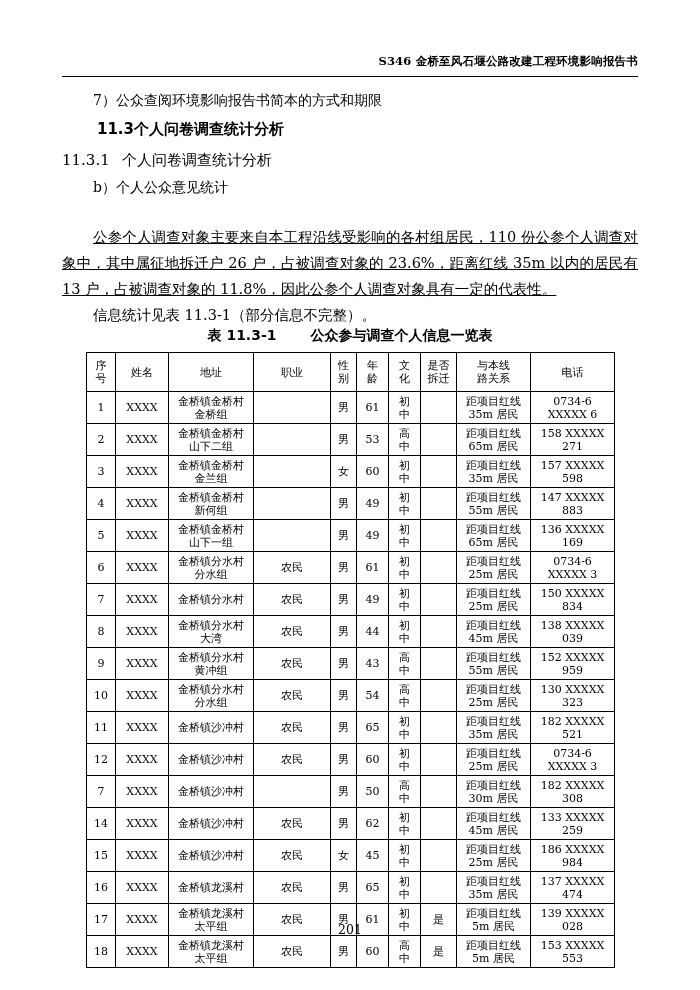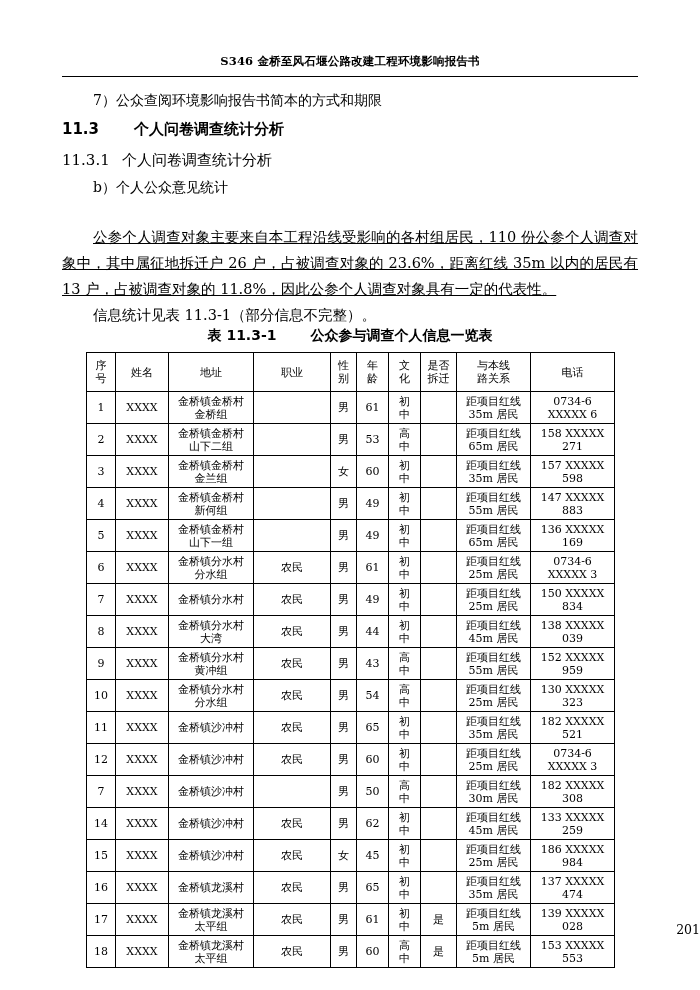--- a/index.html
+++ b/index.html
@@ -22,21 +22,21 @@
     box-sizing: border-box;
     padding: 0;
   }
 
   
   .doc-header {
     position: absolute;
     top: 55px;
     left: 62px;
     right: 62px;
-    text-align: center;
+    text-align: right;
     font-size: 11.5px;
     font-weight: bold;
     letter-spacing: 0.2px;
     line-height: 1.2;
   }
   .header-rule {
     position: absolute;
     top: 76px;
     left: 62px;
     width: 576px;
@@ -63,20 +63,21 @@
   .heading-l2 {
     font-weight: bold;
     font-size: 15px;
     line-height: 32px;
     font-family: "DejaVu Sans", "Liberation Sans", sans-serif;
     margin: 0;
   }
   .heading-l2 .num {
     display: inline-block;
     width: 72px;
+    text-align: right;
   }
   .heading-l3 {
     font-size: 15px;
     line-height: 30px;
     margin: 0;
   }
   .heading-l3 .num {
     display: inline-block;
     width: 60px;
   }
@@ -151,21 +152,21 @@
   .c-tel   { width: 84px; }
 
   .stack { display: block; line-height: 13px; }
 
   
   .page-number {
     position: absolute;
     top: 922px;
     left: 0;
     width: 700px;
-    text-align: right;
+    text-align: center;
     font-size: 12.5px;
   }
 </style>
 </head>
 <body>
 
 <div class="page">
 
   <div class="doc-header">S346 金桥至风石堰公路改建工程环境影响报告书</div>
   <div class="header-rule"></div>

